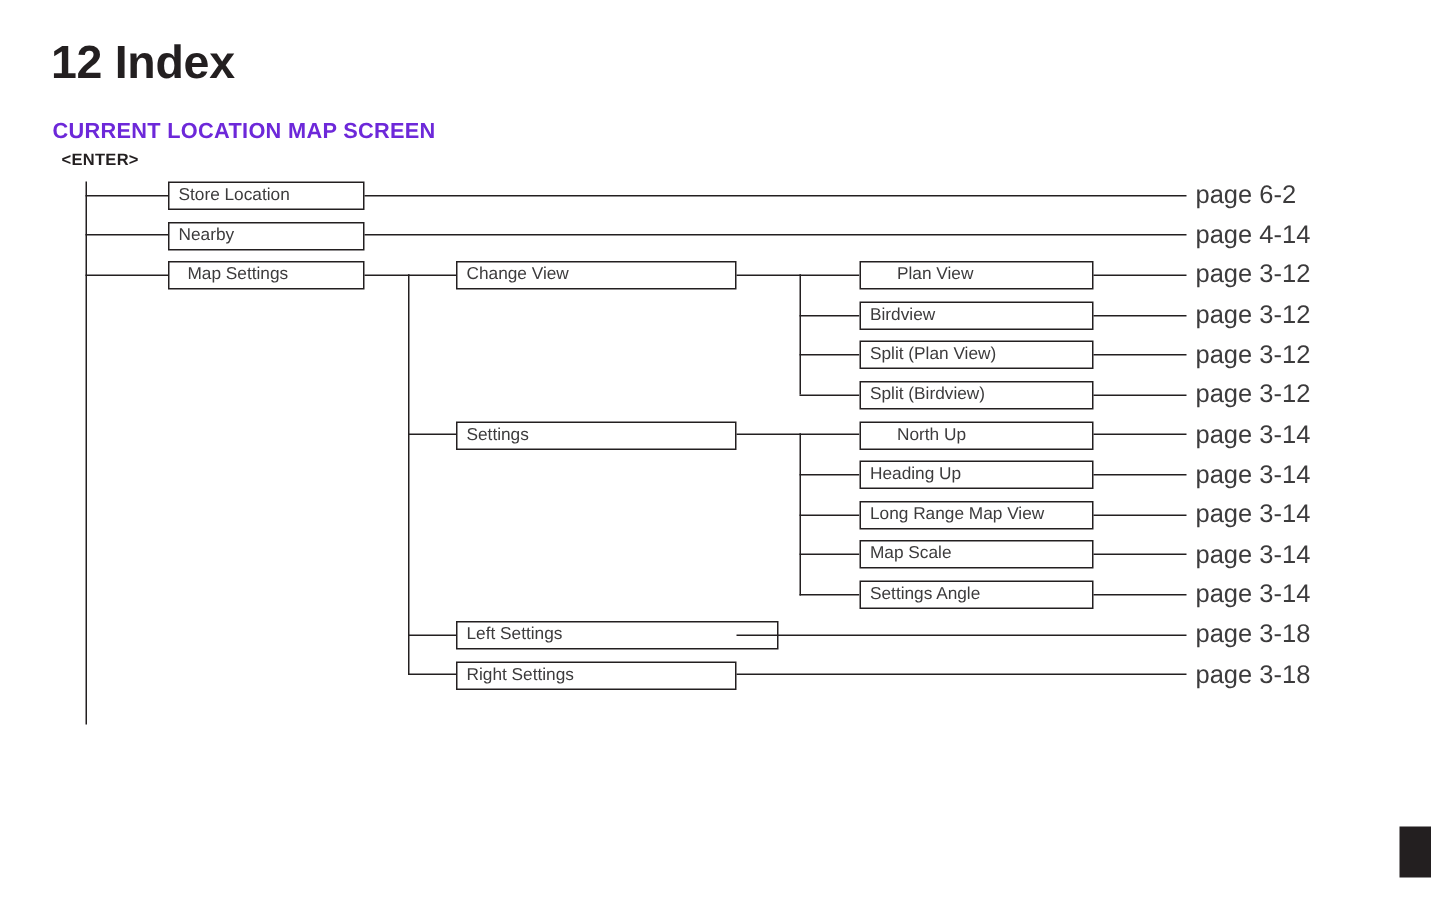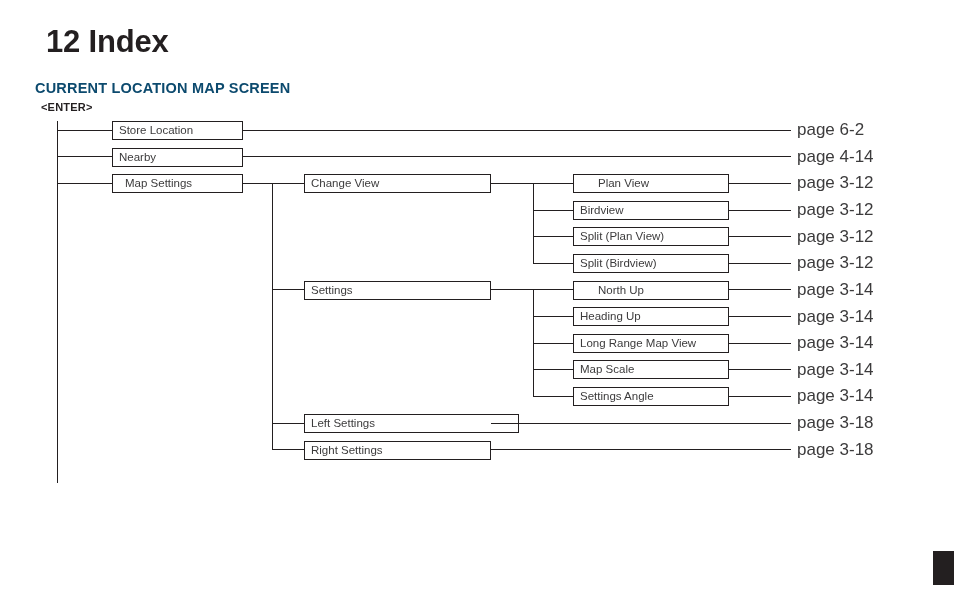--- a/index.html
+++ b/index.html
@@ -22,30 +22,29 @@
   
   .chapter-title {
     position: absolute;
     left: 34px;
     top: 24px;
     font-size: 31px;
     font-weight: bold;
     letter-spacing: -0.2px;
     color: #231f20;
     white-space: nowrap;
-    margin-left: 12px;
   }
   .section-title {
     position: absolute;
     left: 35px;
     top: 80px;
     font-size: 14.5px;
     font-weight: bold;
     letter-spacing: 0.2px;
-    color: #0c4a6e;
+    color: #6d28d9;
     white-space: nowrap;
   }
   .enter-label {
     position: absolute;
     left: 41px;
     top: 101px;
     font-size: 11px;
     font-weight: bold;
     letter-spacing: 0.2px;
     color: #231f20;

